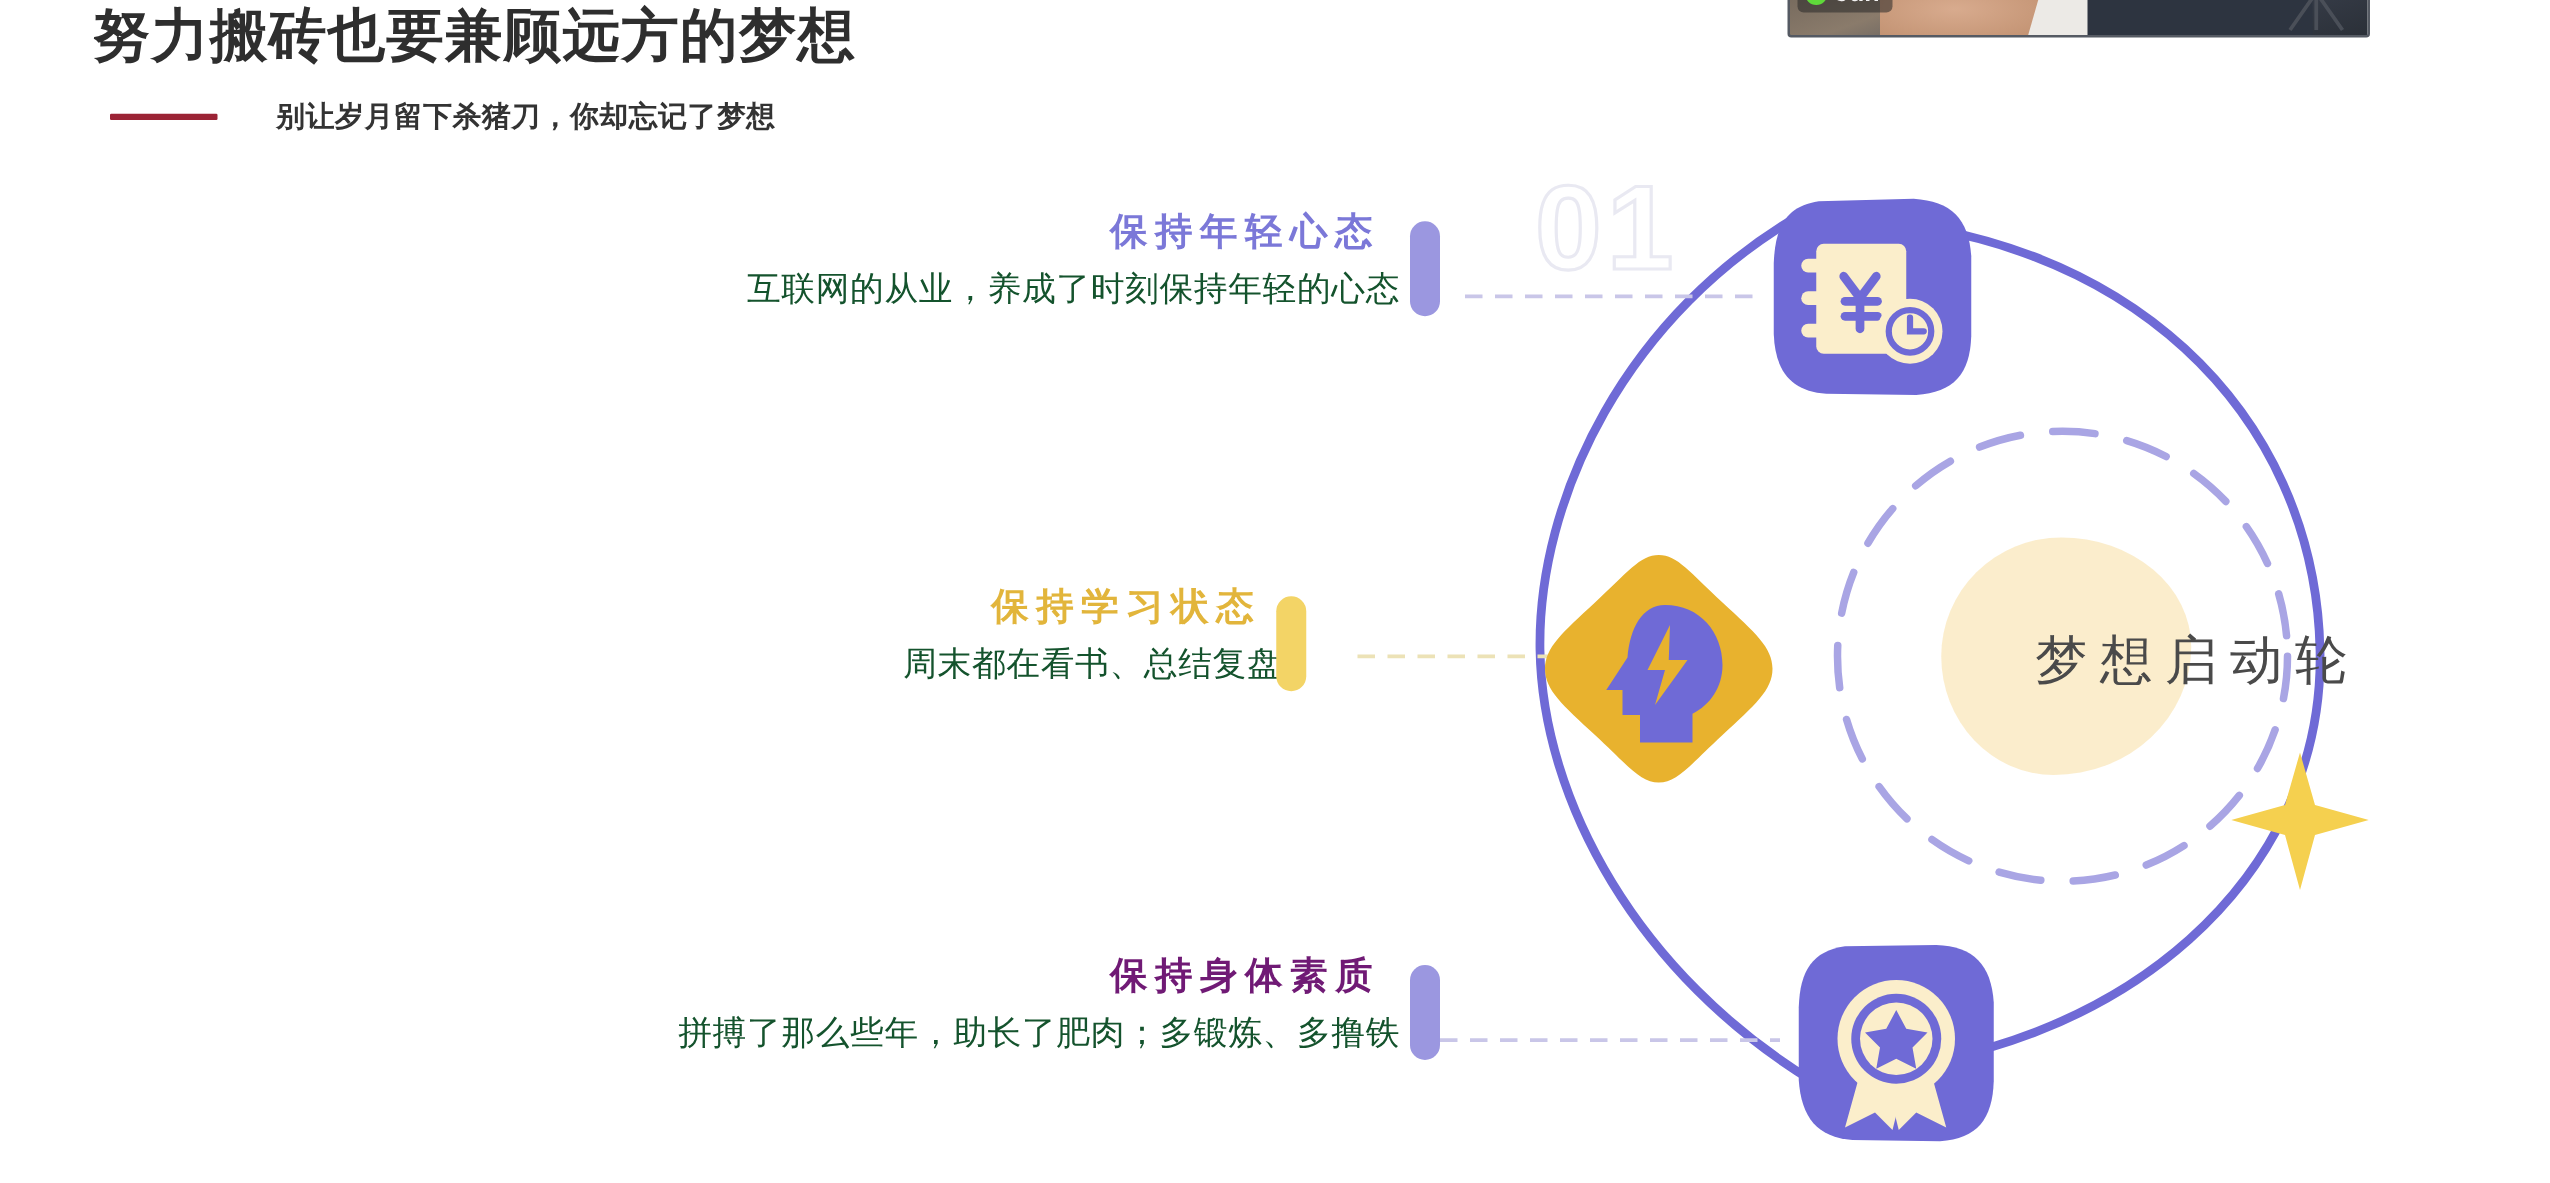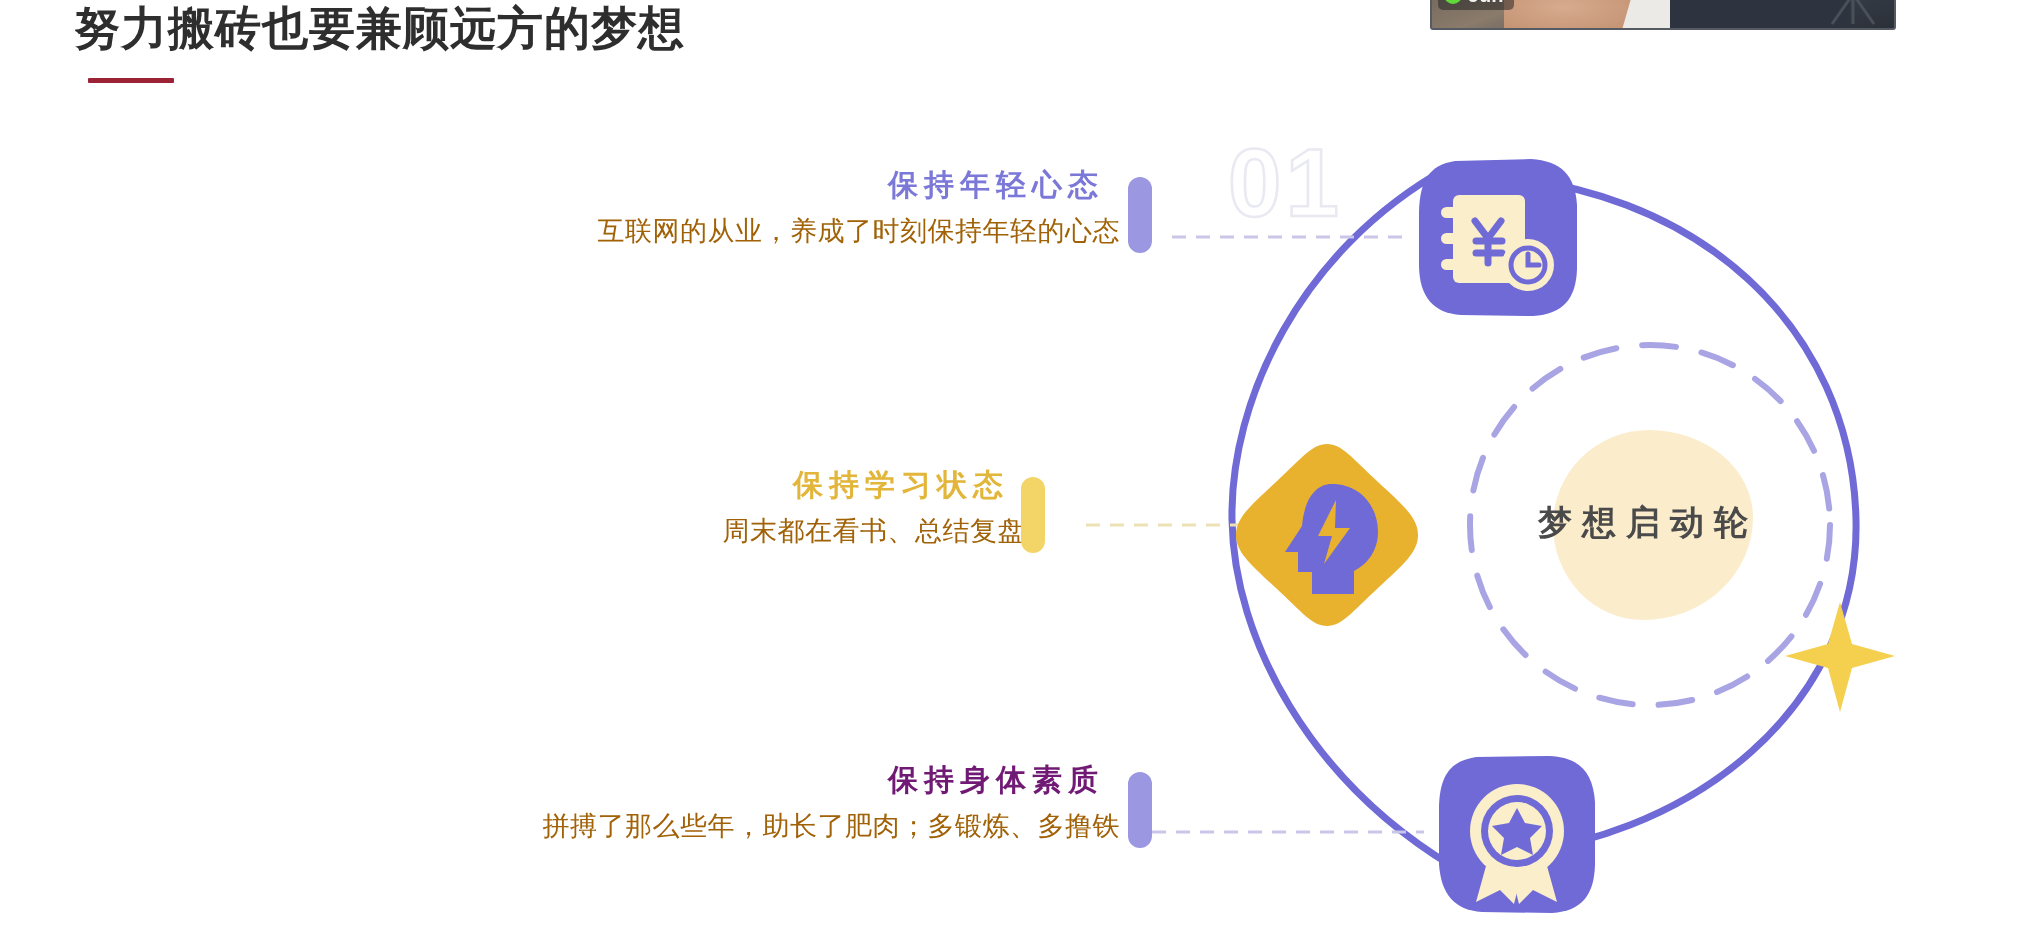--- a/index.html
+++ b/index.html
@@ -156,21 +156,21 @@
     font-size: 30px;
     font-weight: 700;
     letter-spacing: 6px;
     white-space: nowrap;
   }
   .item-desc {
     position: absolute;
     right: 0;
     top: 48px;
     font-size: 27px;
-    color: #a16207;
+    color: #14532d;
     white-space: nowrap;
     letter-spacing: 0.5px;
   }
   .item-pill {
     position: absolute;
     width: 24px;
     height: 76px;
     border-radius: 14px;
   }
   .num-watermark {
@@ -223,37 +223,38 @@
     height: 190px;
     background: #fbecc8;
     border-radius: 48% 52% 55% 45% / 50% 46% 54% 50%;
     opacity: 0.92;
   }
   .center-text {
     position: absolute;
     left: 1528px;
     top: 500px;
     width: 360px;
-    text-align: left;
-    font-size: 34px;
-    font-weight: 700;
+    text-align: right;
+    font-size: 42px;
+    font-weight: 400;
     color: #4a4a4a;
     letter-spacing: 10px;
     text-indent: 10px;
     white-space: nowrap;
   }
 </style>
 </head>
 <body>
 
 <div id="slide">
 
   <div class="slide-title">努力搬砖也要兼顾远方的梦想</div>
   <div class="subtitle-row">
     <div class="subtitle-rule"></div>
+    <div class="subtitle-text">别让岁月留下杀猪刀，你却忘记了梦想</div>
   </div>
 
   <svg class="decor-svg" viewBox="0 0 2040 946" xmlns="http://www.w3.org/2000/svg">
 
     <path d="M 1447 168 C 1300 250 1230 400 1232 520 C 1234 640 1310 780 1452 866" fill="none" stroke="#6f6ad6" stroke-width="7" stroke-linecap="round"></path>
 
     <path d="M 1470 175 C 1700 182 1852 330 1856 520 C 1860 700 1700 845 1475 858" fill="none" stroke="#6f6ad6" stroke-width="7" stroke-linecap="round"></path>
 
     <circle cx="1650" cy="525" r="180" fill="none" stroke="#a9a5e4" stroke-width="6" stroke-linecap="round" stroke-dasharray="34 26"></circle>
 

